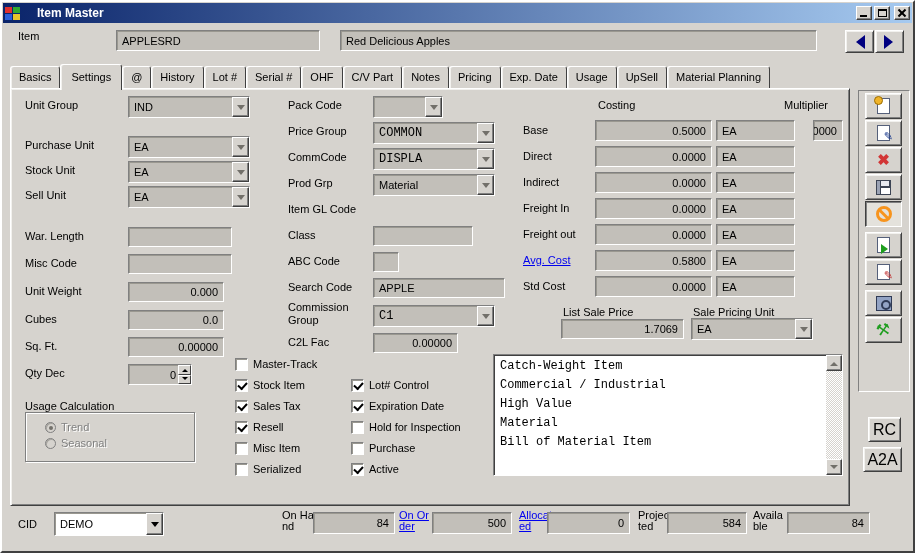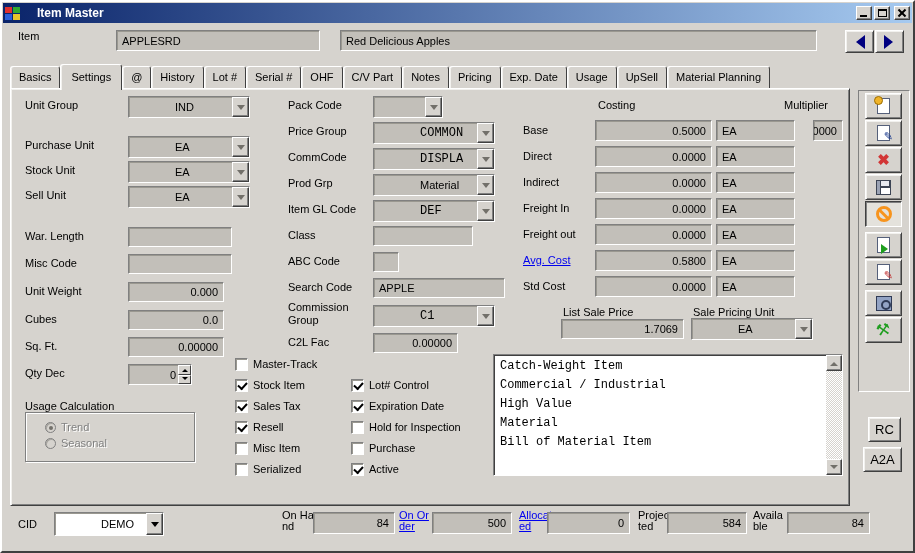--- a/index.html
+++ b/index.html
@@ -23,21 +23,21 @@
   .winbtn .mini{position:absolute;left:3px;bottom:2px;width:7px;height:2px;background:#000;}
   .winbtn .maxi{position:absolute;left:3px;top:2px;width:9px;height:8px;border:1px solid #000;border-top-width:2px;}
   .winbtn .clx1,.winbtn .clx2{position:absolute;left:2px;top:5px;width:10px;height:2px;background:#000;}
   .winbtn .clx1{transform:rotate(45deg);} .winbtn .clx2{transform:rotate(-45deg);}
   .tb-spacer{margin-left:auto;display:flex;}
   
   .field{background:#c2bfb9;border:1px solid;border-color:#808080 #fff #fff #808080;box-shadow:inset 1px 1px 0 #9a9890;
     font-size:11px;color:#000;display:flex;align-items:center;padding:0 5px;overflow:hidden;white-space:nowrap;}
   .field.num{justify-content:flex-end;}
   .combo{background:#c2bfb9;border:1px solid;border-color:#808080 #fff #fff #808080;box-shadow:inset 1px 1px 0 #9a9890;
-    display:flex;align-items:center;padding-left:41px;}
+    display:flex;align-items:center;}
   .combo .cval{font-size:11px;color:#000;padding:0 5px;white-space:nowrap;overflow:hidden;flex:1;}
   .combo .cval.mono{font-family:"Liberation Mono",monospace;font-size:12px;}
   .cbtn{width:17px;align-self:stretch;background:#d6d3ce;border:1px solid;border-color:#fff #404040 #404040 #fff;
     box-shadow:inset -1px -1px 0 #808080;display:flex;align-items:center;justify-content:center;flex:0 0 17px;}
   .tri-down{width:0;height:0;border:4px solid transparent;border-top:5px solid #72706a;margin-top:5px;}
   .tri-down.dark{border-top-color:#000;}
   
   .tabstrip{left:8px;top:61px;height:26px;display:flex;align-items:flex-end;}
   .tab{height:23px;line-height:21px;padding:0 8px;font-size:11px;color:#000;background:#d6d3ce;
     border:1px solid;border-color:#fff #404040 #404040 #fff;border-bottom:none;border-radius:3px 3px 0 0;
@@ -96,21 +96,21 @@
   .floppy::before{content:"";position:absolute;left:3px;top:0;width:8px;height:5px;background:#e8eaf0;border:1px solid #3c4454;border-top:none;}
   .floppy::after{content:"";position:absolute;left:3px;bottom:0;width:9px;height:6px;background:#fff;border:1px solid #3c4454;border-bottom:none;}
   .nocircle{width:16px;height:16px;border-radius:50%;border:3px solid #f7941d;position:relative;}
   .nocircle::after{content:"";position:absolute;left:-1px;top:4px;width:12px;height:3px;background:#f7941d;transform:rotate(45deg);}
   .greenarrow{position:absolute;right:-4px;bottom:-2px;width:0;height:0;border:5px solid transparent;border-left:7px solid #1f9e1f;}
   .vault{width:16px;height:15px;background:#93a3c4;border:1px solid #2f3a55;position:relative;}
   .vault::after{content:"";position:absolute;left:4px;top:3px;width:6px;height:6px;border-radius:50%;border:2px solid #2f3a55;}
   .gavel{color:#1f9e1f;font-size:16px;line-height:16px;transform:rotate(-10deg);}
   .pushbtn{background:#d6d3ce;border:1px solid;border-color:#fff #404040 #404040 #fff;
     box-shadow:inset 1px 1px 0 #f2f1ee, inset -1px -1px 0 #808080;
-    font-size:13px;color:#000;display:flex;align-items:center;justify-content:center;}
+    font-size:16px;color:#000;display:flex;align-items:center;justify-content:center;}
   .navtri{width:0;height:0;border:7px solid transparent;}
   .navtri.left{border-right:9px solid #000080;margin-left:-5px;}
   .navtri.right{border-left:9px solid #000080;margin-right:-5px;}
 </style>
 </head>
 <body>
 
 <div class="window">
 
   <div class="titlebar abs">
@@ -262,26 +262,20 @@
 
     <span class="lbl abs" style="left:277px;top:88px">Prod Grp</span>
     <div class="combo abs" style="left:362px;top:85px;width:122px;height:22px">
       <span class="cval">Material</span>
       <span class="cbtn">
           <i class="tri-down"></i>
         </span>
     </div>
 
     <span class="lbl abs" style="left:277px;top:114px">Item GL Code</span>
-    <div class="combo abs" style="left:362px;top:111px;width:122px;height:22px">
-      <span class="cval mono">DEF</span>
-      <span class="cbtn">
-          <i class="tri-down"></i>
-        </span>
-    </div>
 
     <span class="lbl abs" style="left:277px;top:140px">Class</span>
     <div class="field abs" style="left:362px;top:137px;width:100px;height:20px"></div>
 
     <span class="lbl abs" style="left:277px;top:166px">ABC Code</span>
     <div class="field abs" style="left:362px;top:163px;width:26px;height:20px"></div>
 
     <span class="lbl abs" style="left:277px;top:192px">Search Code</span>
     <div class="field abs" style="left:362px;top:189px;width:132px;height:20px">APPLE</div>
 

